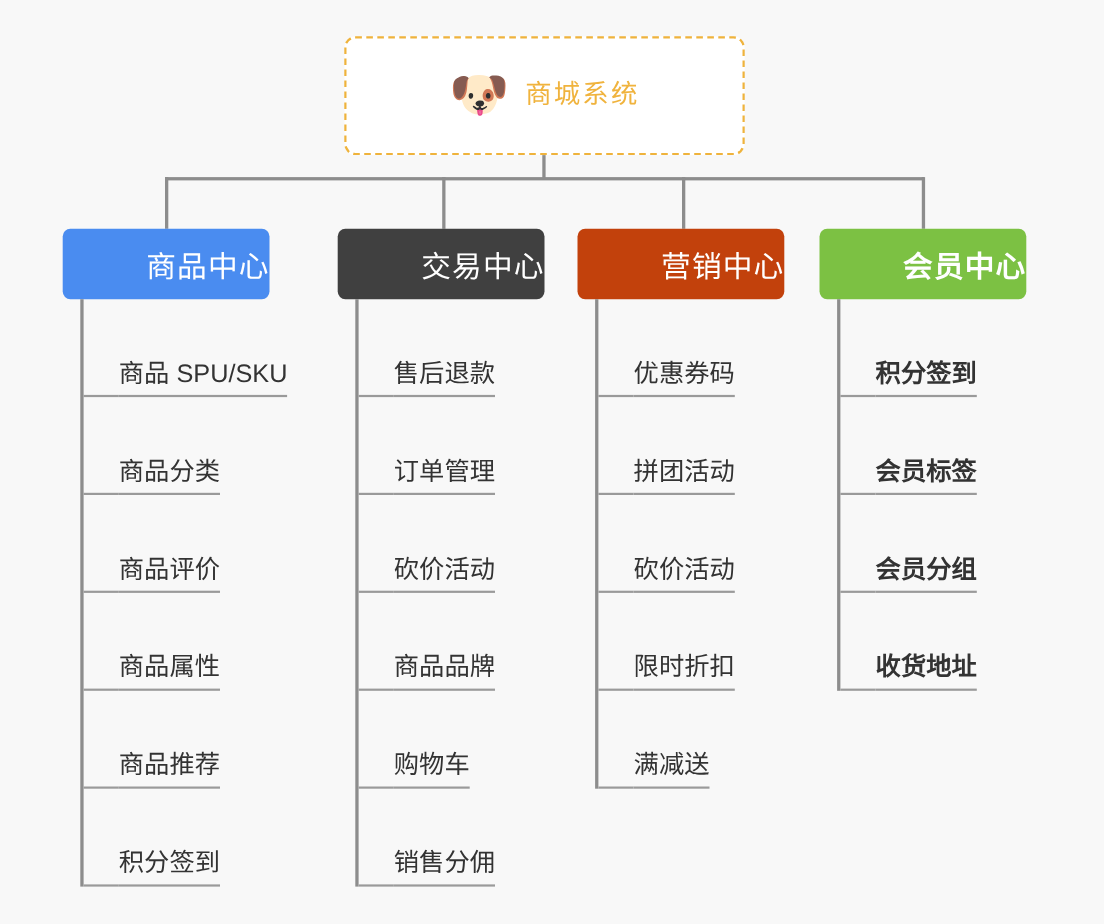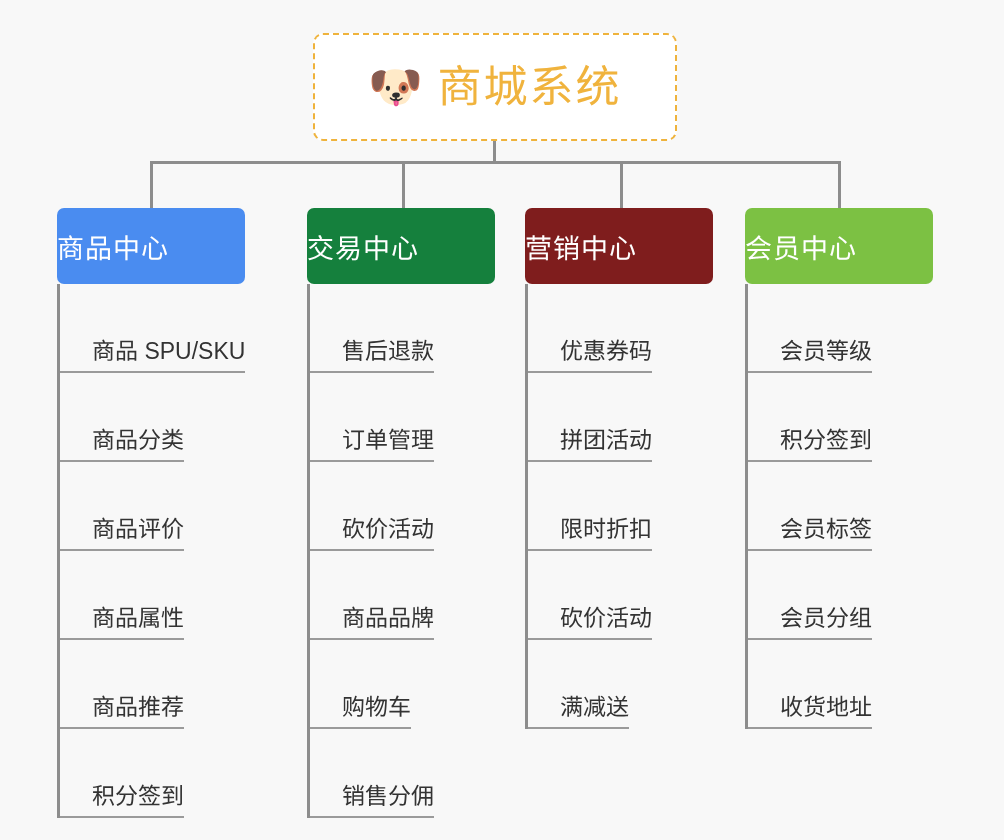--- a/index.html
+++ b/index.html
@@ -37,21 +37,21 @@
     align-items: center;
     justify-content: center;
     gap: 14px;
   }
   .root-emoji {
     font-size: 44px;
     line-height: 1;
     display: block;
   }
   .root-title {
-    font-size: 44px;
+    font-size: 24px;
     color: #f0b33d;
     letter-spacing: 2px;
     line-height: 1;
     white-space: nowrap;
   }
 
   
   .conn {
     position: absolute;
     background: #8d8d8d;
@@ -74,35 +74,36 @@
     height: 47px;
   }
 
   
   .column {
     position: absolute;
     top: 208px;
     width: 188px;
   }
   .col-header {
-    height: 76px;
+    height: 64px;
     border-radius: 7px;
     display: flex;
     align-items: center;
-    justify-content: flex-start;
+    justify-content: flex-end;
     color: #ffffff;
     font-size: 27px;
     letter-spacing: 1px;
     box-sizing: border-box;
   }
 
   
   .children {
     position: relative;
     margin-top: 0;
+    margin-left: 16px;
     border-left: 3px solid #8d8d8d;
     padding-top: 0;
     text-align: center;
   }
   .child-item {
     height: 89px;
     position: relative;
     display: flex;
     align-items: flex-end;
     padding-left: 32px;
@@ -172,21 +173,21 @@
             <span class="child-underline-ext"></span>
             <span class="child-label">商品推荐</span>
           </div>
           <div class="child-item">
             <span class="child-underline-ext"></span>
             <span class="child-label">积分签到</span>
           </div>
         </div>
       </div>
       <div class="column" style="left: 307px;">
-        <div class="col-header" style="background: #15803d;">
+        <div class="col-header" style="background: #404040;">
           <span>交易中心</span>
         </div>
         <div class="children">
           <div class="child-item">
             <span class="child-underline-ext"></span>
             <span class="child-label">售后退款</span>
           </div>
           <div class="child-item">
             <span class="child-underline-ext"></span>
             <span class="child-label">订单管理</span>
@@ -203,57 +204,53 @@
             <span class="child-underline-ext"></span>
             <span class="child-label">购物车</span>
           </div>
           <div class="child-item">
             <span class="child-underline-ext"></span>
             <span class="child-label">销售分佣</span>
           </div>
         </div>
       </div>
       <div class="column" style="left: 525px;">
-        <div class="col-header" style="background: #7f1d1d;">
+        <div class="col-header" style="background: #c2410c;">
           <span>营销中心</span>
         </div>
         <div class="children">
           <div class="child-item">
             <span class="child-underline-ext"></span>
             <span class="child-label">优惠券码</span>
           </div>
           <div class="child-item">
             <span class="child-underline-ext"></span>
             <span class="child-label">拼团活动</span>
           </div>
           <div class="child-item">
             <span class="child-underline-ext"></span>
+            <span class="child-label">砍价活动</span>
+          </div>
+          <div class="child-item">
+            <span class="child-underline-ext"></span>
             <span class="child-label">限时折扣</span>
           </div>
           <div class="child-item">
             <span class="child-underline-ext"></span>
-            <span class="child-label">砍价活动</span>
-          </div>
-          <div class="child-item">
-            <span class="child-underline-ext"></span>
             <span class="child-label">满减送</span>
           </div>
         </div>
       </div>
-      <div class="column" style="left: 745px;">
+      <div class="column" style="left: 745px; font-weight: bold;">
         <div class="col-header" style="background: rgb(124, 193, 67);">
           <span>会员中心</span>
         </div>
         <div class="children">
           <div class="child-item">
             <span class="child-underline-ext"></span>
-            <span class="child-label">会员等级</span>
-          </div>
-          <div class="child-item">
-            <span class="child-underline-ext"></span>
             <span class="child-label">积分签到</span>
           </div>
           <div class="child-item">
             <span class="child-underline-ext"></span>
             <span class="child-label">会员标签</span>
           </div>
           <div class="child-item">
             <span class="child-underline-ext"></span>
             <span class="child-label">会员分组</span>
           </div>

